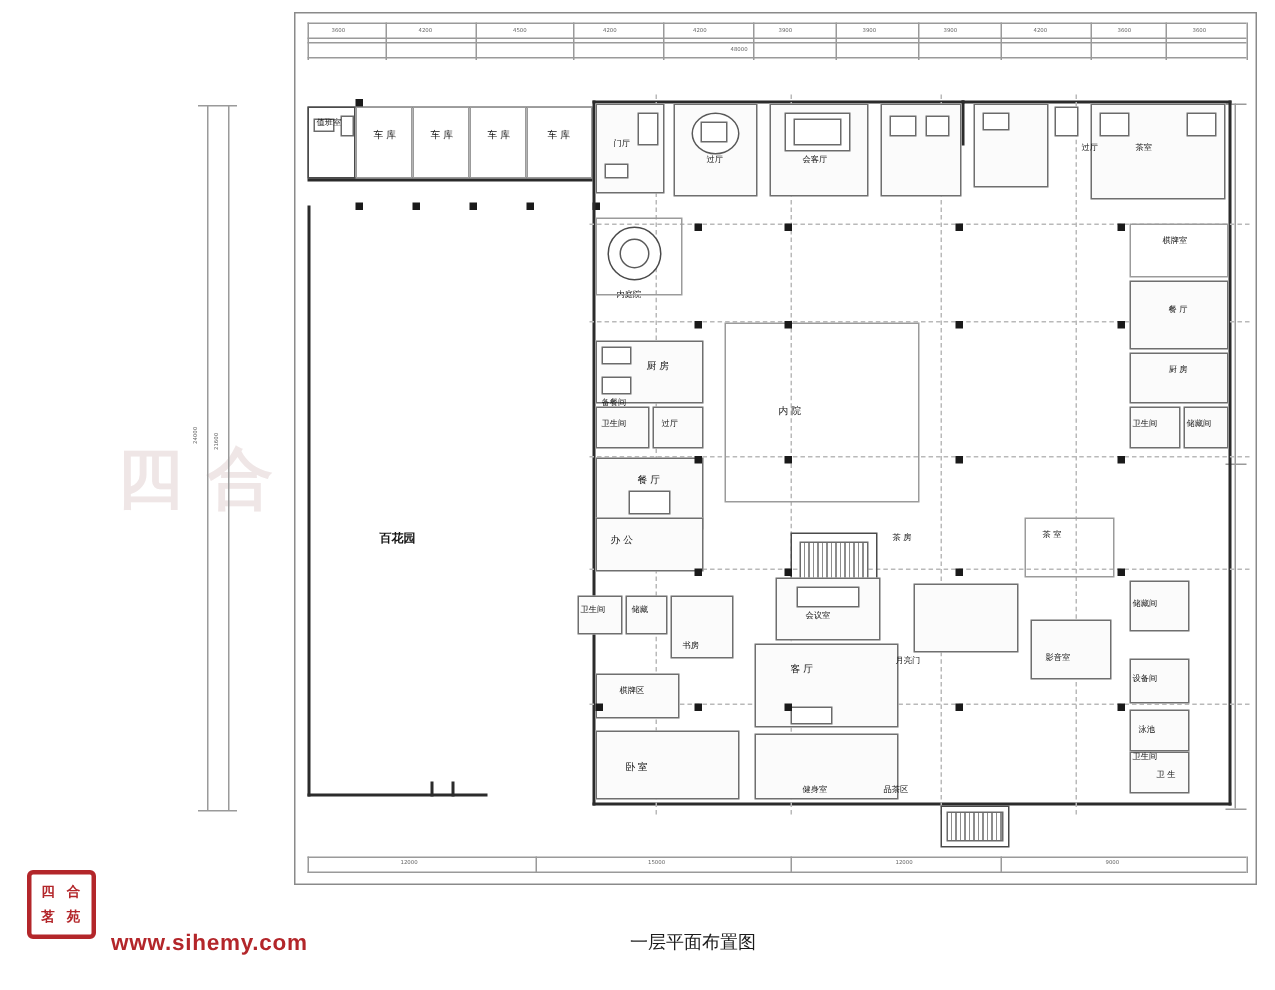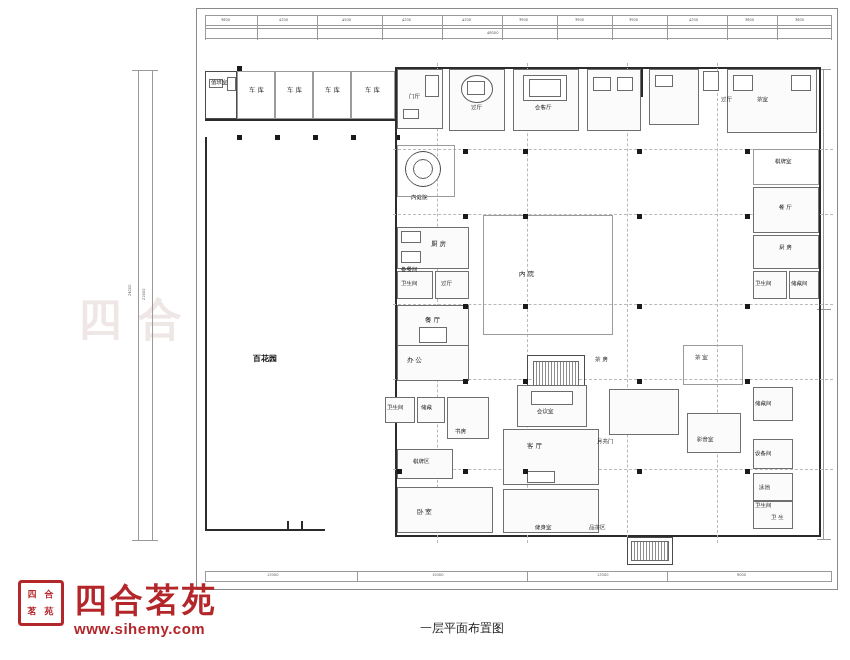--- a/index.html
+++ b/index.html
@@ -415,17 +415,16 @@
 
   <div class="logo-wrap">
     <div class="logo-seal">
       <div class="seal-grid">
         <div class="seal-cell" style="left:0;top:0;">四</div>
         <div class="seal-cell" style="left:17px;top:0;">合</div>
         <div class="seal-cell" style="left:0;top:17px;">茗</div>
         <div class="seal-cell" style="left:17px;top:17px;">苑</div>
       </div>
     </div>
-    <div class="logo-text">四合茗苑</div>
     <div class="logo-url">www.sihemy.com</div>
   </div>
 
 </div>
 
 </body></html>

